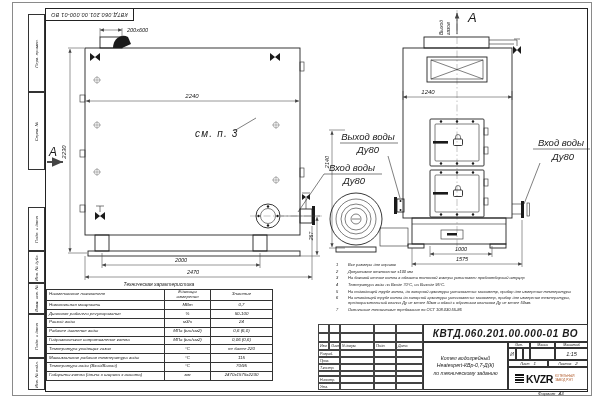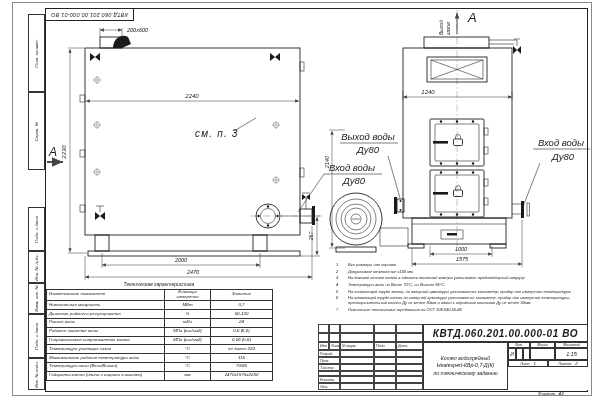--- a/index.html
+++ b/index.html
@@ -477,19 +477,27 @@
     <div class="tc tc-mass"></div>
     <div class="tc tc-scale">1:15</div>
     <div class="tc tc-sheet">
       <span>Лист</span>
       <b>1</b>
     </div>
     <div class="tc tc-sheets">
       <span>Листов</span>
       <b>2</b>
     </div>
+    <div class="tc tc-logo">
+      <span class="logo-mark"></span>
+      <span class="logo-word">KVZR</span>
+      <span class="logo-sub">
+        <span>КОТЕЛЬНЫЙ</span><br>
+        <span>ЗАВОД РЭП</span>
+      </span>
+    </div>
   </div>
 
   <div class="format">
     <span>Формат</span>
     <span>А3</span>
   </div>
 </div>
 
 </body></html>

